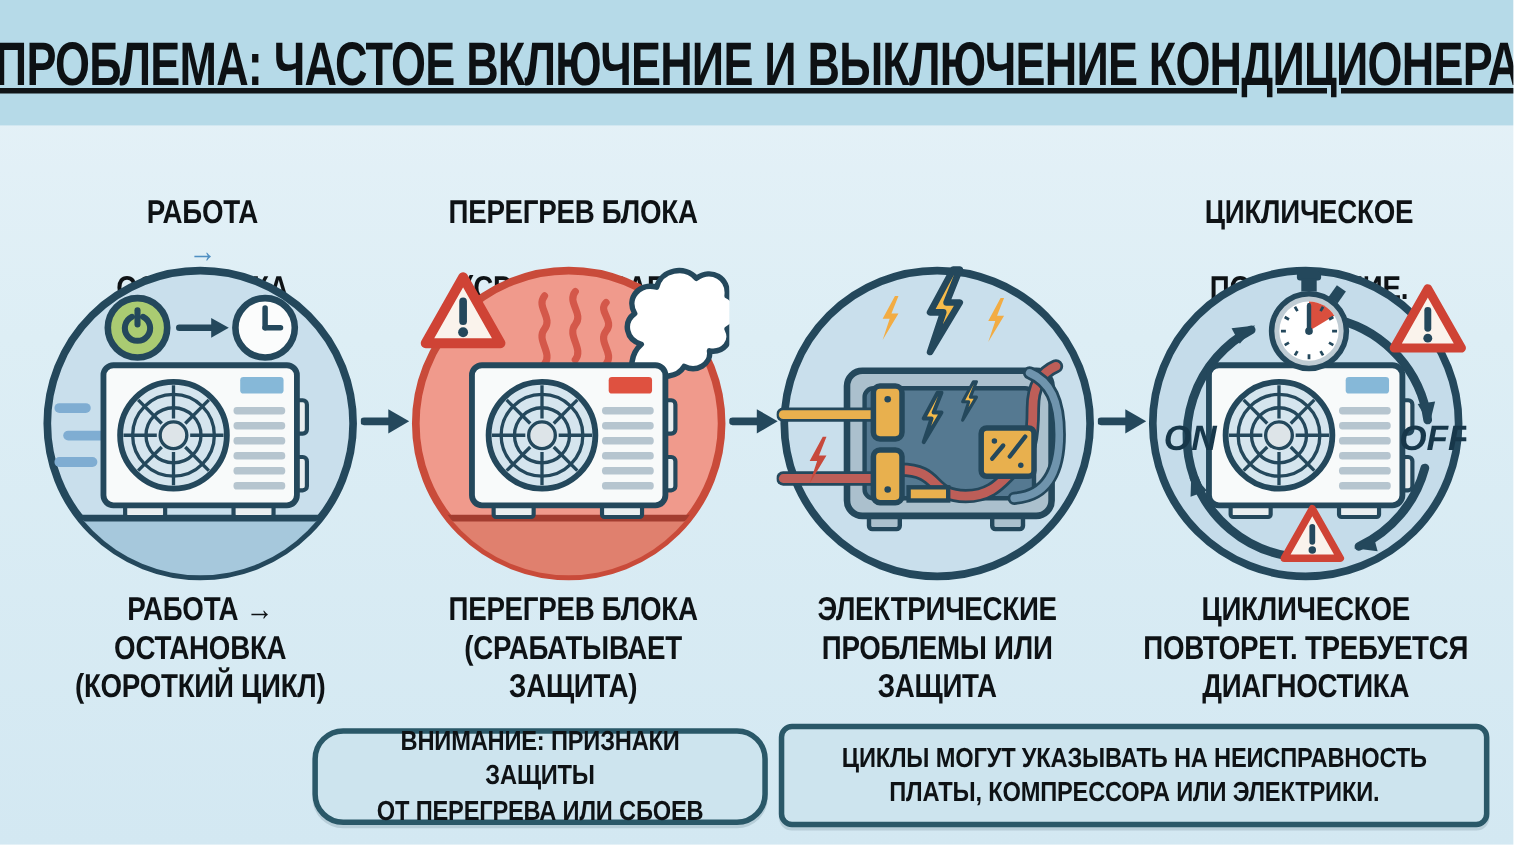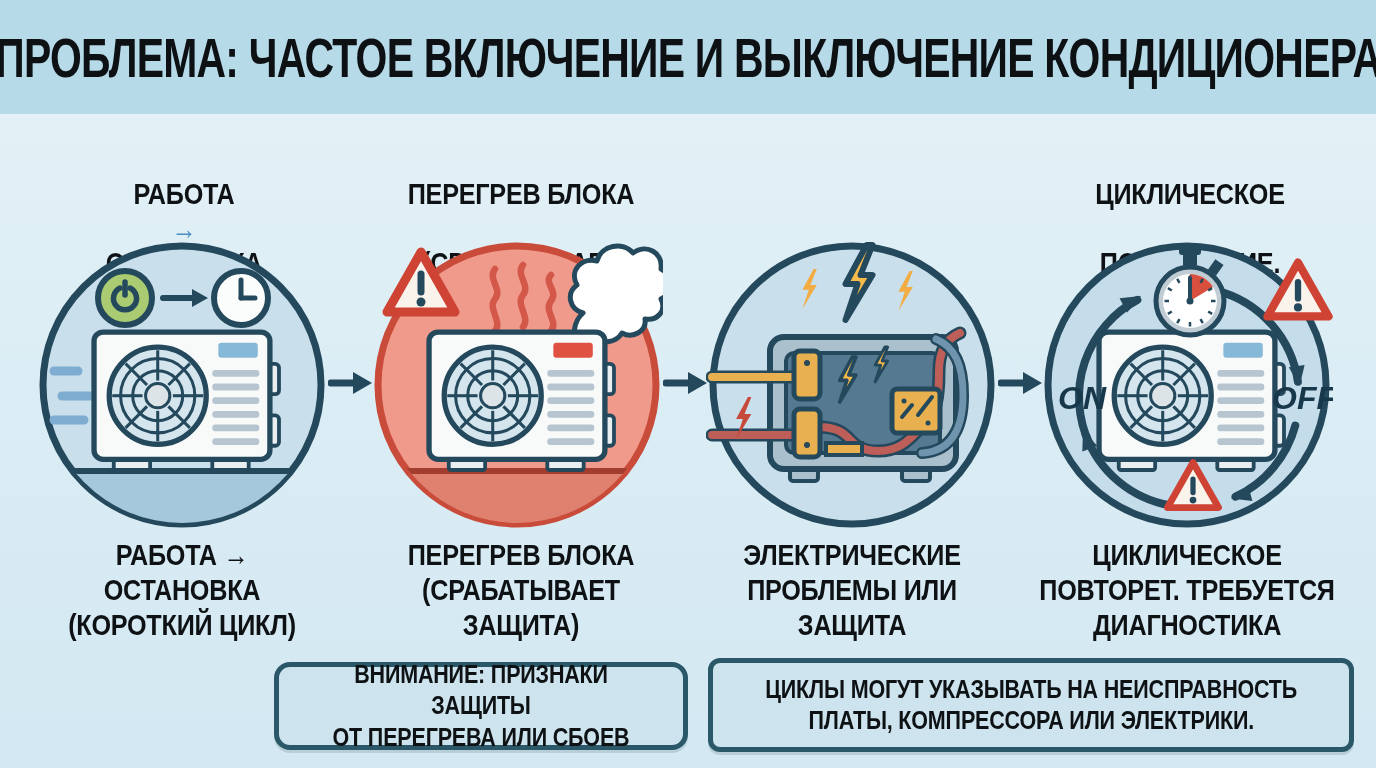--- a/index.html
+++ b/index.html
@@ -5,21 +5,21 @@
   html,body { margin:0; padding:0; }
   .canvas {
     position:relative; width:1376px; height:768px; overflow:hidden;
     background:linear-gradient(180deg,#e7f2f8 0%, #ddeef5 40%, #d3e8f2 100%);
     font-family:"Liberation Sans", sans-serif;
     color:#101417;
   }
   
   .header {
     position:absolute; left:0; top:0; width:100%; height:114px;
-    background:#b6dae8; display:flex; align-items:center; justify-content:center;
+    background:#b6dae8; display:flex; align-items:center; justify-content:center;text-decoration:underline;
   }
   .title {
     font-size:56px; font-weight:700; letter-spacing:-1px; white-space:nowrap;
     transform:scaleX(0.73); transform-origin:center; color:#0d1114;
   }
   
   .toplabel, .bottomlabel {
     position:absolute; text-align:center; font-weight:700; color:#0e1215;
     font-size:30px; line-height:1.16; transform:scaleX(0.84); transform-origin:center top;
     white-space:pre-line; letter-spacing:-0.3px;
@@ -31,21 +31,21 @@
   .circle { position:absolute; width:292px; height:292px; top:239px;font-style:italic; }
   .circle svg { display:block; width:292px; height:292px; }
   
   .connector { position:absolute; top:366px; width:46px; height:34px; }
   
   .note {
     position:absolute; background:#cde4ee; border:5px solid #2a5868;
     display:flex; align-items:center; justify-content:center; text-align:center;
     box-shadow:0 3px 0 rgba(30,60,75,0.15);
   }
-  .note1 { left:274px; top:662px; width:404px; height:78px; border-radius:16px;justify-content:center; }
+  .note1 { left:284px; top:662px; width:404px; height:78px; border-radius:28px;justify-content:center; }
   .note2 { left:708px; top:658px; width:636px; height:84px; border-radius:12px; }
   .note-text {
     font-size:25px; font-weight:700; line-height:1.25; white-space:pre-line;
     transform:scaleX(0.86); color:#0e1215; letter-spacing:-0.2px;
   }
 </style>
 </head>
 <body>
 
 <div class="canvas">

